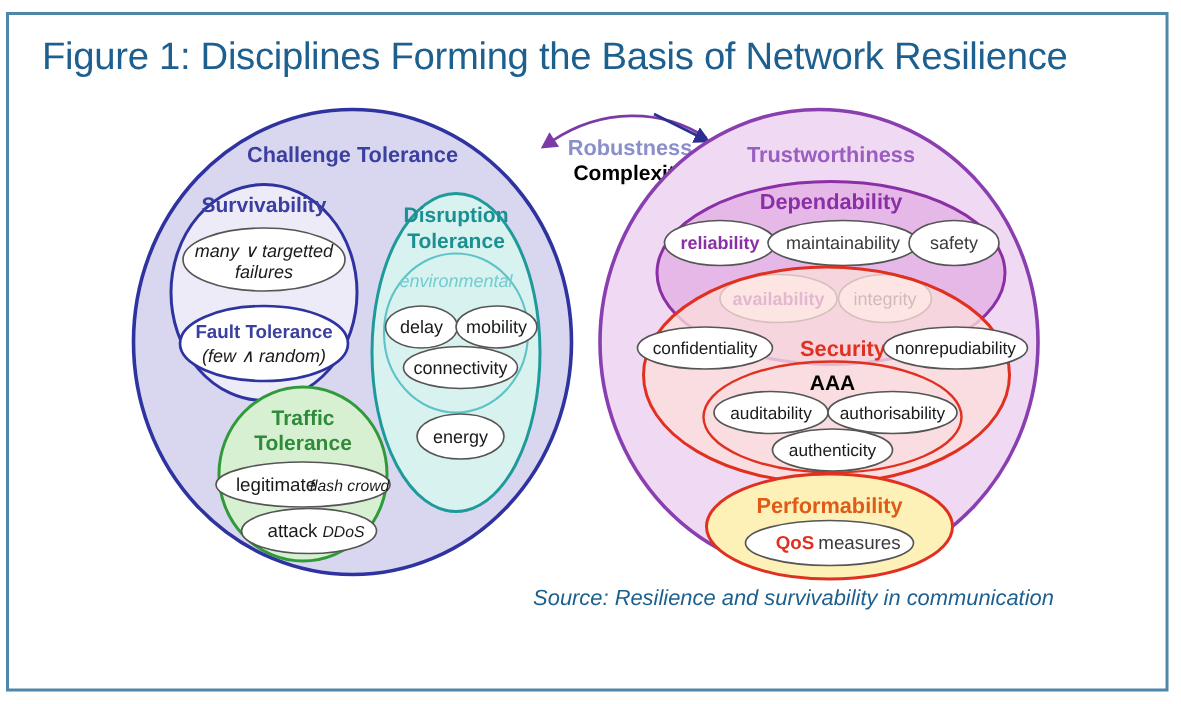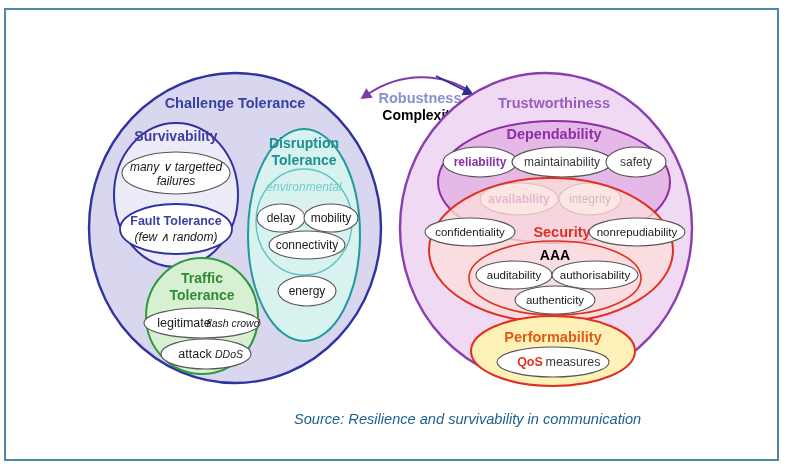--- a/index.html
+++ b/index.html
@@ -20,35 +20,36 @@
     font-size:25.5px;
     color:#1d5f8f;
     letter-spacing:-0.2px;
     white-space:nowrap;
   }
   #diagram{
     position:absolute;left:0;top:0;width:775px;height:453px;
   }
   #source-note{
     position:absolute;
-    left:288px;top:400px;width:470px;
+    left:288px;top:380px;width:470px;
     font-style:italic;
     font-size:14.6px;
     line-height:19px;
     color:#1d5f8f;
-    text-align:left;
+    text-align:center;
   }
   svg{display:block;}
   .lbl{font-family:"Liberation Sans", sans-serif;}
 </style>
 </head>
 <body>
 
 <div id="figure-frame">
 
+  <div id="figure-title">Figure 1: Disciplines Forming the Basis of Network Resilience</div>
 
   <svg id="diagram" viewBox="0 0 775 453" width="775" height="453">
 
     <defs>
       <marker id="arrowL" markerWidth="7" markerHeight="7" refX="5" refY="3.2" orient="auto">
         <path d="M6,0 L0,3.2 L6,6.4 Z" fill="#7b3aa5"></path>
       </marker>
       <marker id="arrowR" markerWidth="7" markerHeight="7" refX="5" refY="3.2" orient="auto">
         <path d="M0,0 L6,3.2 L0,6.4 Z" fill="#2a2f90"></path>
       </marker>

